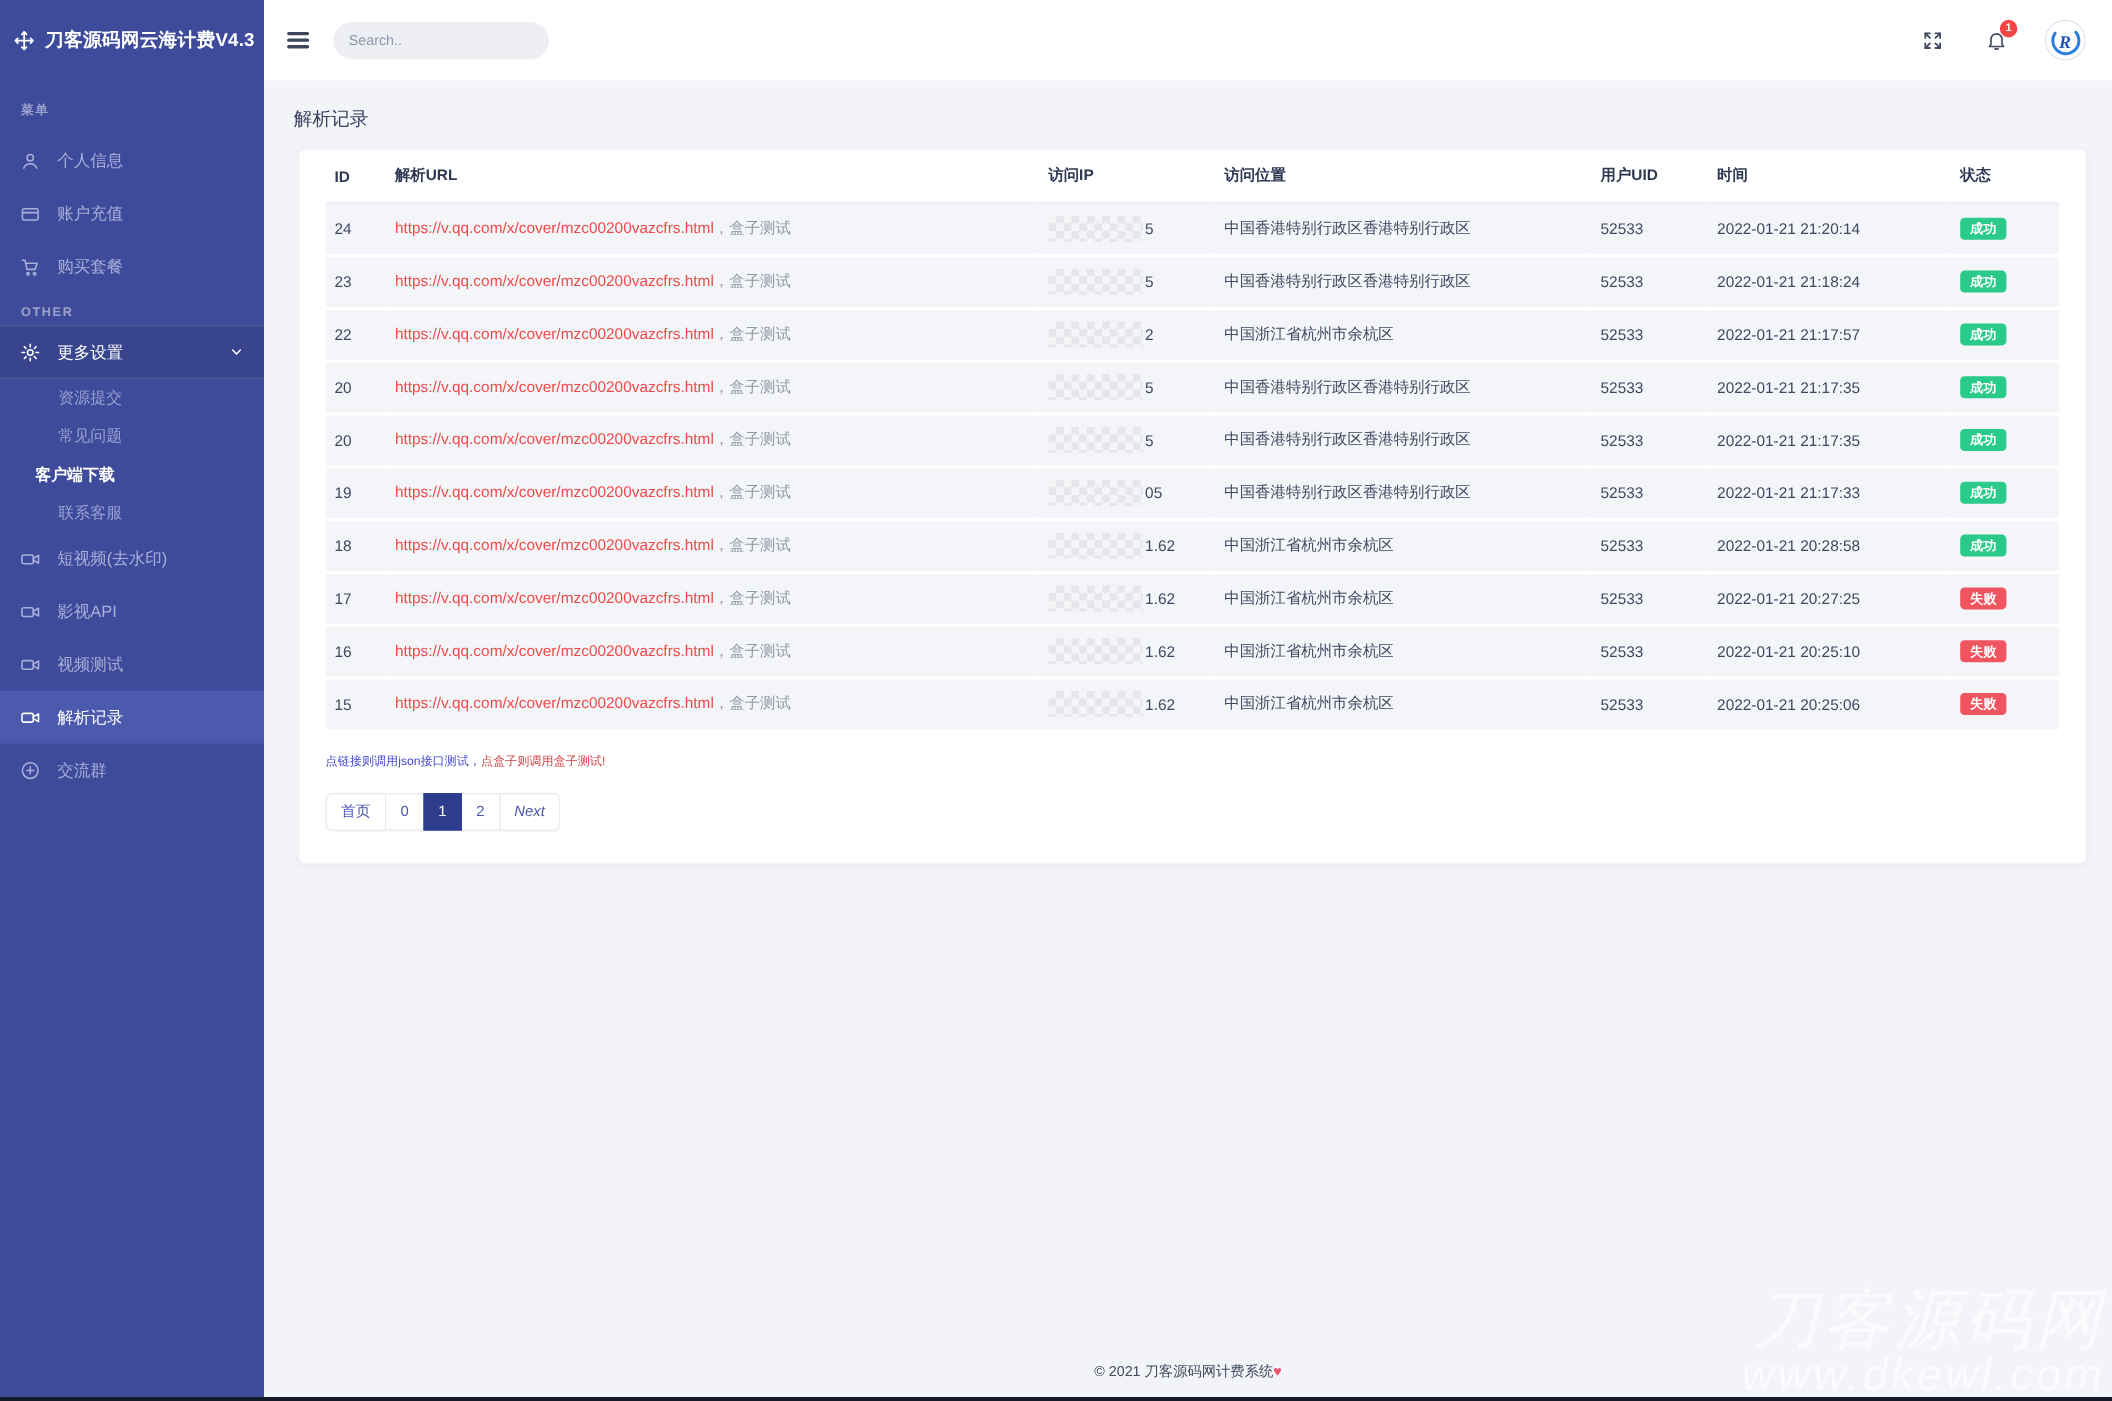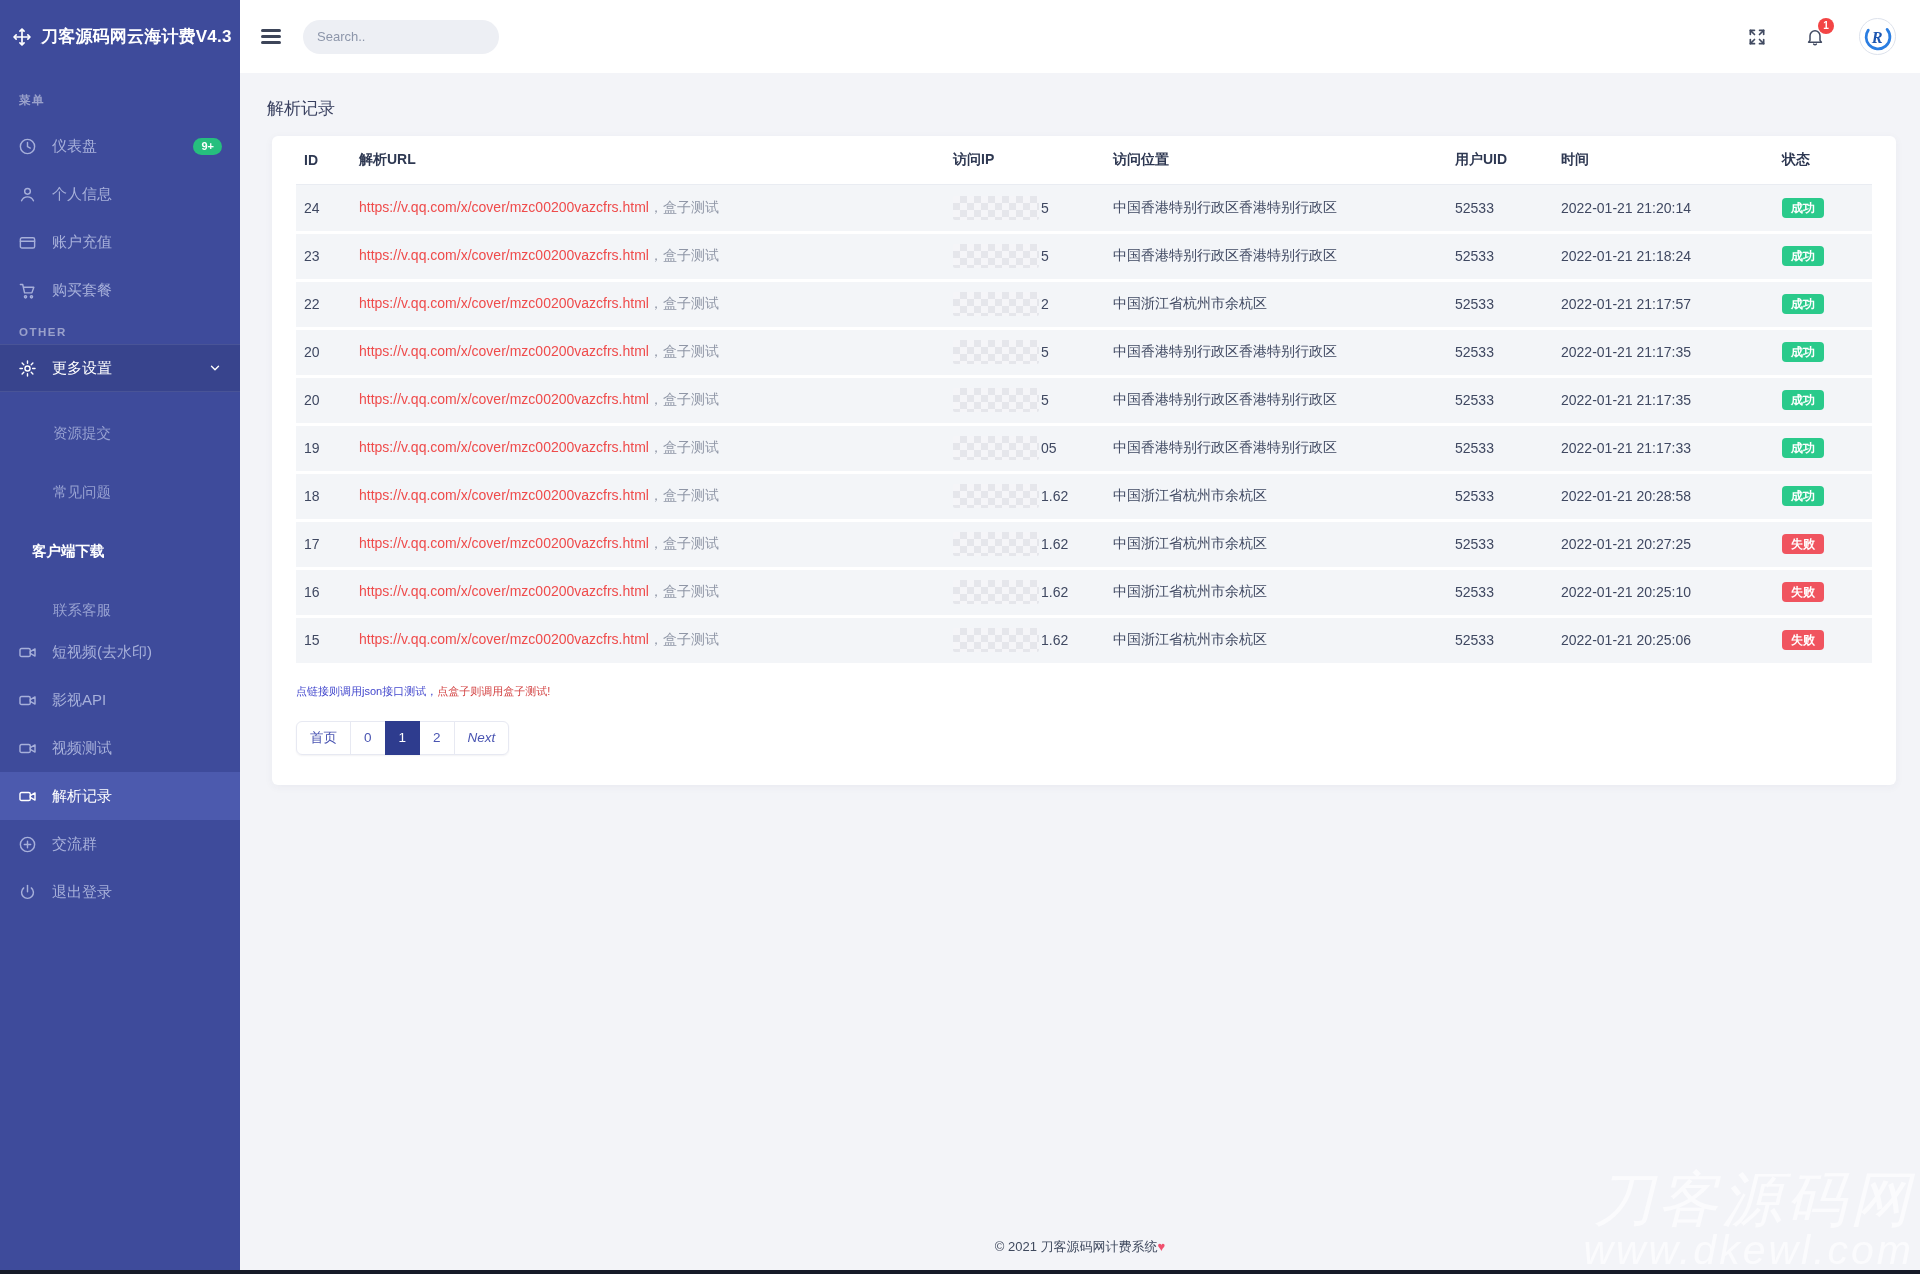--- a/index.html
+++ b/index.html
@@ -15,21 +15,21 @@
   .logo-title { font-size:17px; font-weight:bold; color:#fff; white-space:nowrap; letter-spacing:.2px; }
   .side-section-label { padding:0 19px; font-size:11.5px; font-weight:bold; color:rgba(255,255,255,.48); letter-spacing:1.5px; }
   .side-section-label.first { margin:20px 0 14px; }
   .side-section-label.other { margin:12px 0 6px; }
   .side-item { height:48px; display:flex; align-items:center; gap:15px; padding:0 18px; font-size:15px; color:#a7b0da; cursor:pointer; }
   .side-item svg { width:19px; height:19px; flex:none; }
   .side-item.active { background:#4c5aae; color:#fff; }
   .side-item.parent-open { background:rgba(0,0,0,.09); color:#fff;
     border-top:1px solid rgba(255,255,255,.09); border-bottom:1px solid rgba(255,255,255,.09); }
   .chevron { margin-left:auto; width:14px !important; height:14px !important; }
-  .sub-item { height:35px; display:flex; align-items:center; padding-left:53px; font-size:14.5px; color:#97a1d1; cursor:pointer;margin-top:24px; }
+  .sub-item { height:35px; display:flex; align-items:center; padding-left:53px; font-size:14.5px; color:#97a1d1; cursor:pointer; }
   .sub-item.highlight { color:#fff; font-weight:bold;padding-left:32px; }
   .badge-9 { margin-left:auto; background:#26bf7e; color:#fff; font-size:11px; font-weight:bold; padding:3px 8px; border-radius:10px; line-height:1; }
   
   .main { margin-left:240px; height:100%; position:relative;border-radius:29px; }
   .topbar { height:73px; background:#fff; display:flex; align-items:center; padding:0 24px 0 21px; }
   .hamburger { width:20px; cursor:pointer; margin-right:22px; }
   .hamburger span { display:block; height:2.3px; background:#3d4559; border-radius:2px; margin:3.8px 0; }
   .search-pill { width:196px; height:34px; background:#edeff4; border-radius:17px; display:flex; align-items:center; padding:0 14px; }
   .search-input { border:none; background:transparent; outline:none; flex:1; font-size:13px; color:#55607a; font-family:inherit; }
   .search-input::placeholder { color:#8d96aa; }
@@ -87,28 +87,20 @@
       <path d="M12 3v18M3 12h18"></path>
         <path d="M9.5 5L12 2.5 14.5 5M9.5 19L12 21.5 14.5 19M5 9.5L2.5 12 5 14.5M19 9.5L21.5 12 19 14.5"></path>
     </svg>
     <span class="logo-title">刀客源码网云海计费V4.3</span>
   </div>
 
   <div class="side-section-label first">菜单</div>
 
   <div class="side-item">
     <svg viewBox="0 0 24 24" fill="none" stroke="currentColor" stroke-width="1.8" stroke-linecap="round">
-        <circle cx="12" cy="12" r="9"></circle>
-        <path d="M12 7v5l3.5 2"></path>
-      </svg>
-    <span>仪表盘</span>
-    <span class="badge-9">9+</span>
-  </div>
-  <div class="side-item">
-    <svg viewBox="0 0 24 24" fill="none" stroke="currentColor" stroke-width="1.8" stroke-linecap="round">
         <circle cx="12" cy="8" r="3.6"></circle>
         <path d="M4.5 20c1.4-3.4 4.2-5 7.5-5s6.1 1.6 7.5 5"></path>
       </svg>
     <span>个人信息</span>
   </div>
   <div class="side-item">
     <svg viewBox="0 0 24 24" fill="none" stroke="currentColor" stroke-width="1.8" stroke-linecap="round">
         <rect x="3" y="6" width="18" height="13" rx="2"></rect>
         <path d="M3 10.5h18"></path>
       </svg>
@@ -167,27 +159,20 @@
         <path d="M15.5 11l6-3.5v9l-6-3.5z"></path>
       </svg>
     <span>解析记录</span>
   </div>
   <div class="side-item">
     <svg viewBox="0 0 24 24" fill="none" stroke="currentColor" stroke-width="1.8" stroke-linecap="round">
         <circle cx="12" cy="12" r="9"></circle>
         <path d="M12 8v8M8 12h8"></path>
       </svg>
     <span>交流群</span>
-  </div>
-  <div class="side-item">
-    <svg viewBox="0 0 24 24" fill="none" stroke="currentColor" stroke-width="1.8" stroke-linecap="round">
-        <path d="M12 3v8"></path>
-        <path d="M7.2 6.2a7.5 7.5 0 1 0 9.6 0"></path>
-      </svg>
-    <span>退出登录</span>
   </div>
 </aside>
 
 <div class="main">
   <header class="topbar">
     <div class="hamburger">
         <span></span>
         <span></span>
         <span></span>
       </div>

